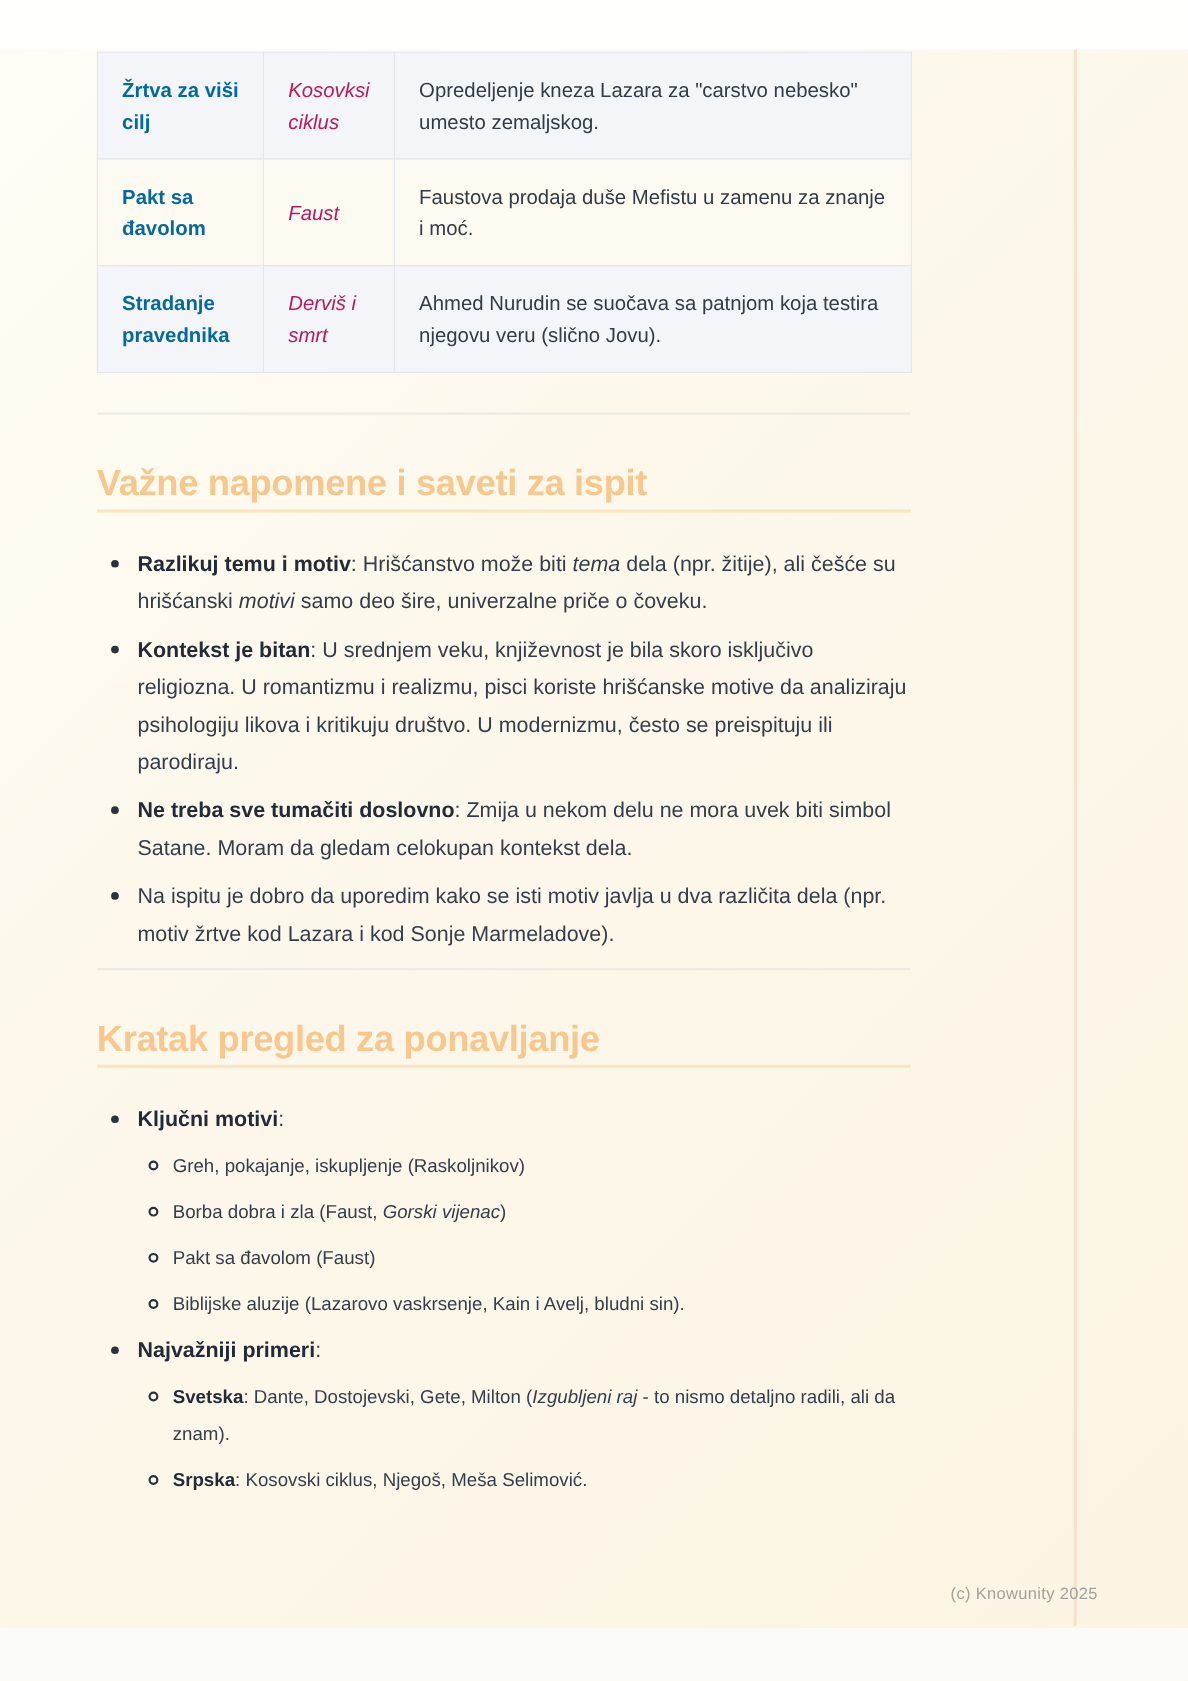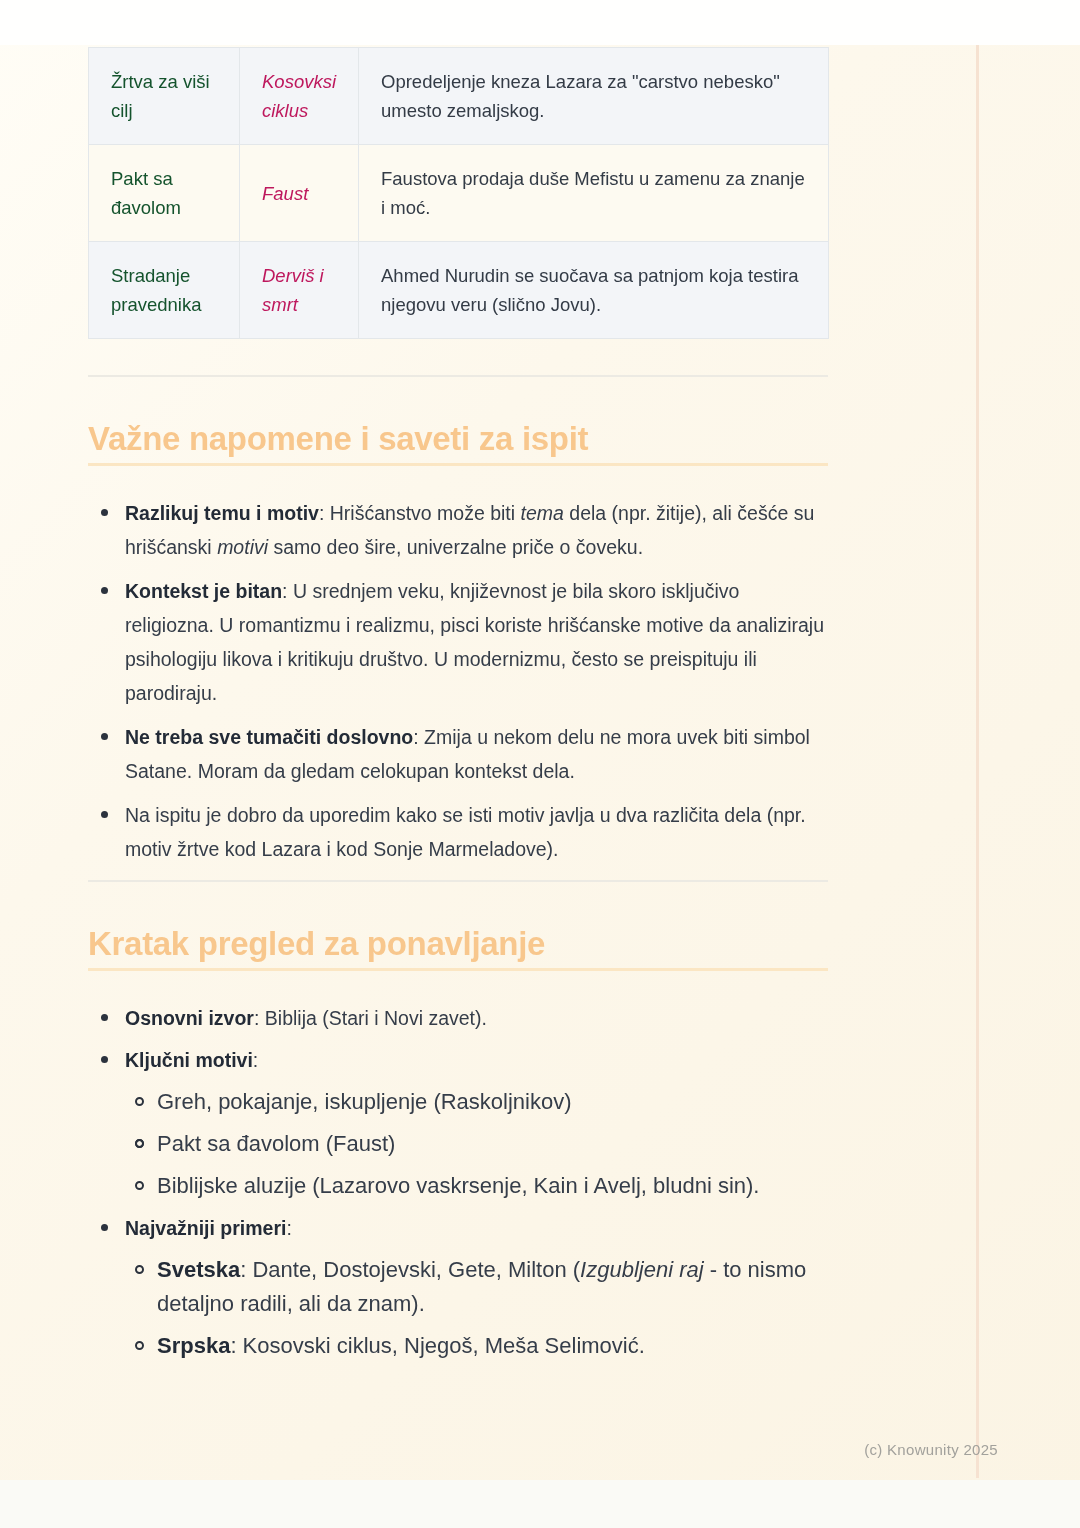--- a/index.html
+++ b/index.html
@@ -45,21 +45,21 @@
     padding: 19px 22px;
     font-size: 18.5px;
     line-height: 29px;
     vertical-align: middle;
   }
   col.c1 { width: 151px; }
   col.c2 { width: 119px; }
   col.c3 { width: 470px; }
   tr.stripe-gray td  { background: #f3f5f8; }
   tr.stripe-cream td { background: #fdfaf1; }
-  td.motif { font-weight: 400; color: #14532d; }
+  td.motif { font-weight: 700; color: #0369a1; }
   td.work  { font-style: italic; color: #be185d; }
   td.desc  { color: #333b46; }
   
   .divider {
     border: none;
     border-top: 2px solid #eceae3;
     margin-top: 36px;
   }
   .divider.second { margin-top: 14px; }
   h2.section-heading {
@@ -92,21 +92,21 @@
     border-radius: 50%;
     background: #2b323d;
   }
   ul.sub-list {
     list-style: none;
     margin-top: 8px;
   }
   li.sub {
     position: relative;
     padding-left: 32px;
-    font-size: 22px;
+    font-size: 17px;
     line-height: 34px;
     margin-bottom: 8px;
   }
   li.sub:last-child { margin-bottom: 0; }
   .ring {
     position: absolute; left: 10px; top: 12px;
     width: 9px; height: 9px;
     border: 2px solid #2b323d;
     border-radius: 50%;
     background: transparent;
@@ -179,32 +179,29 @@
       </li>
     </ul>
 
     <hr class="divider second">
 
     <h2 class="section-heading">Kratak pregled za ponavljanje</h2>
 
     <ul class="main-list compact">
       <li class="main">
         <span class="dot"></span>
-        <div class="li-text"><span class="b">Osnovni izvor</span><span>: Biblija (Stari i Novi zavet).</span></div>
-      </li>
-      <li class="main">
-        <span class="dot"></span>
         <div class="li-text"><span class="b">Ključni motivi</span><span>:</span></div>
         <ul class="sub-list">
           <li class="sub">
             <span class="ring"></span>
             <div class="li-text"><span>Greh, pokajanje, iskupljenje (Raskoljnikov)</span></div>
           </li>
           <li class="sub">
             <span class="ring"></span>
+            <div class="li-text"><span>Borba dobra i zla (Faust, </span><span class="i">Gorski vijenac</span><span>)</span></div>
           </li>
           <li class="sub">
             <span class="ring"></span>
             <div class="li-text"><span>Pakt sa đavolom (Faust)</span></div>
           </li>
           <li class="sub">
             <span class="ring"></span>
             <div class="li-text"><span>Biblijske aluzije (Lazarovo vaskrsenje, Kain i Avelj, bludni sin).</span></div>
           </li>
         </ul>

